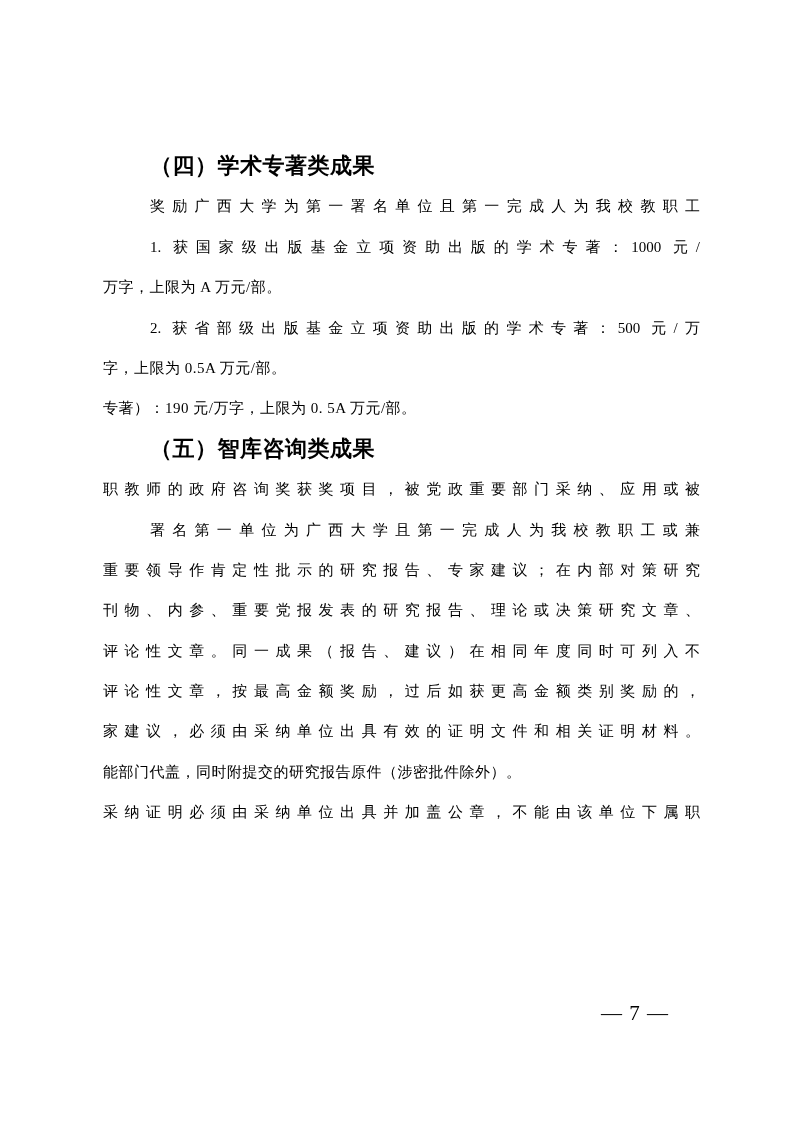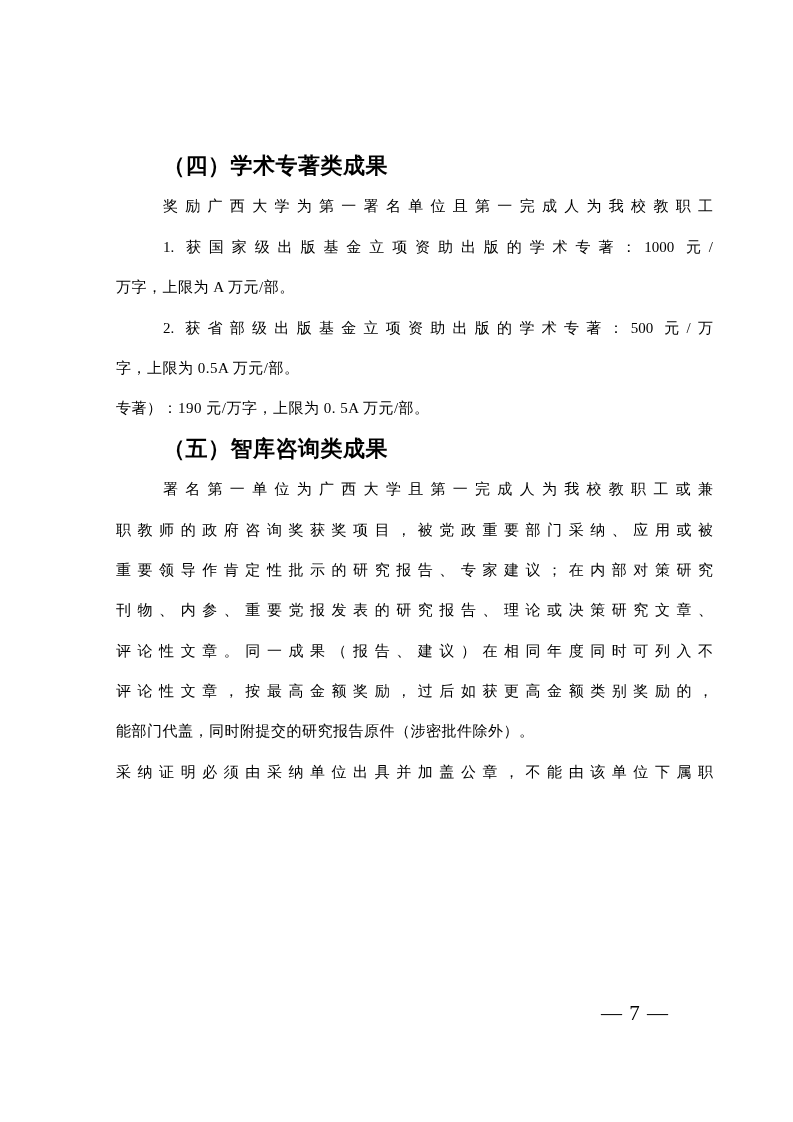--- a/index.html
+++ b/index.html
@@ -15,21 +15,21 @@
     color: #000000;
     overflow: hidden;
   }
   .page {
     position: absolute;
     inset: 0;
     background: #ffffff;
   }
   .textblock {
     position: absolute;
-    left: 116px;
+    left: 103px;
     top: 146px;
     width: 597px;
   }
   .line {
     height: 40.4px;
     line-height: 40.4px;
     font-size: 15px;
     letter-spacing: 0.5px;
     white-space: nowrap;
   }
@@ -67,25 +67,26 @@
 
   <div class="textblock">
     <div class="line h ind">（四）学术专著类成果</div>
     <div class="line ind just">奖励广西大学为第一署名单位且第一完成人为我校教职工</div>
     <div class="line ind just">1. 获国家级出版基金立项资助出版的学术专著：1000 元/</div>
     <div class="line">万字，上限为 A 万元/部。</div>
     <div class="line ind just">2. 获省部级出版基金立项资助出版的学术专著：500 元/万</div>
     <div class="line">字，上限为 0.5A 万元/部。</div>
     <div class="line">专著）：190 元/万字，上限为 0. 5A 万元/部。</div>
     <div class="line h ind">（五）智库咨询类成果</div>
+    <div class="line just">职教师的政府咨询奖获奖项目，被党政重要部门采纳、应用或被</div>
     <div class="line ind just">署名第一单位为广西大学且第一完成人为我校教职工或兼</div>
-    <div class="line just">职教师的政府咨询奖获奖项目，被党政重要部门采纳、应用或被</div>
     <div class="line just">重要领导作肯定性批示的研究报告、专家建议；在内部对策研究</div>
     <div class="line just">刊物、内参、重要党报发表的研究报告、理论或决策研究文章、</div>
     <div class="line just">评论性文章。同一成果（报告、建议）在相同年度同时可列入不</div>
     <div class="line just">评论性文章，按最高金额奖励，过后如获更高金额类别奖励的，</div>
+    <div class="line just">家建议，必须由采纳单位出具有效的证明文件和相关证明材料。</div>
     <div class="line">能部门代盖，同时附提交的研究报告原件（涉密批件除外）。</div>
     <div class="line just">采纳证明必须由采纳单位出具并加盖公章，不能由该单位下属职</div>
   </div>
 
   <div class="footer">— 7 —</div>
 
 </div>
 
 </body></html>

